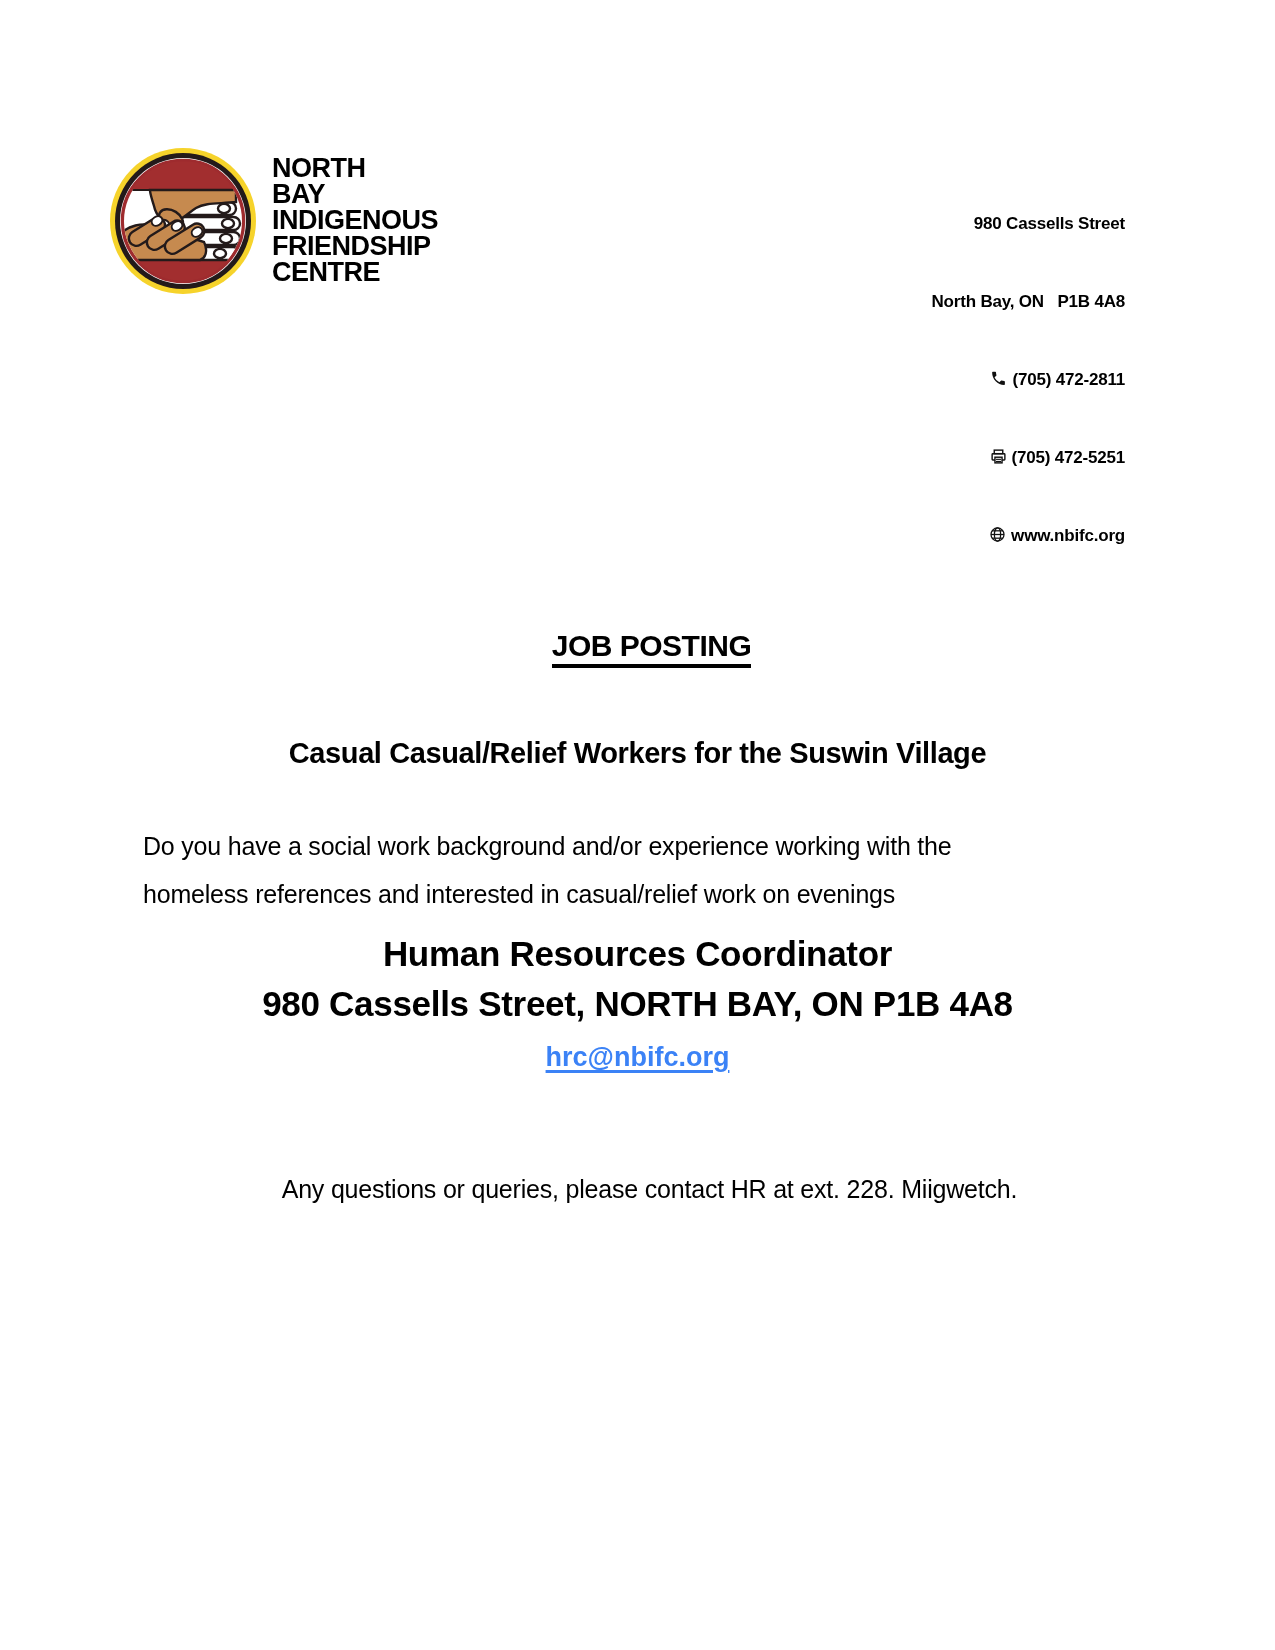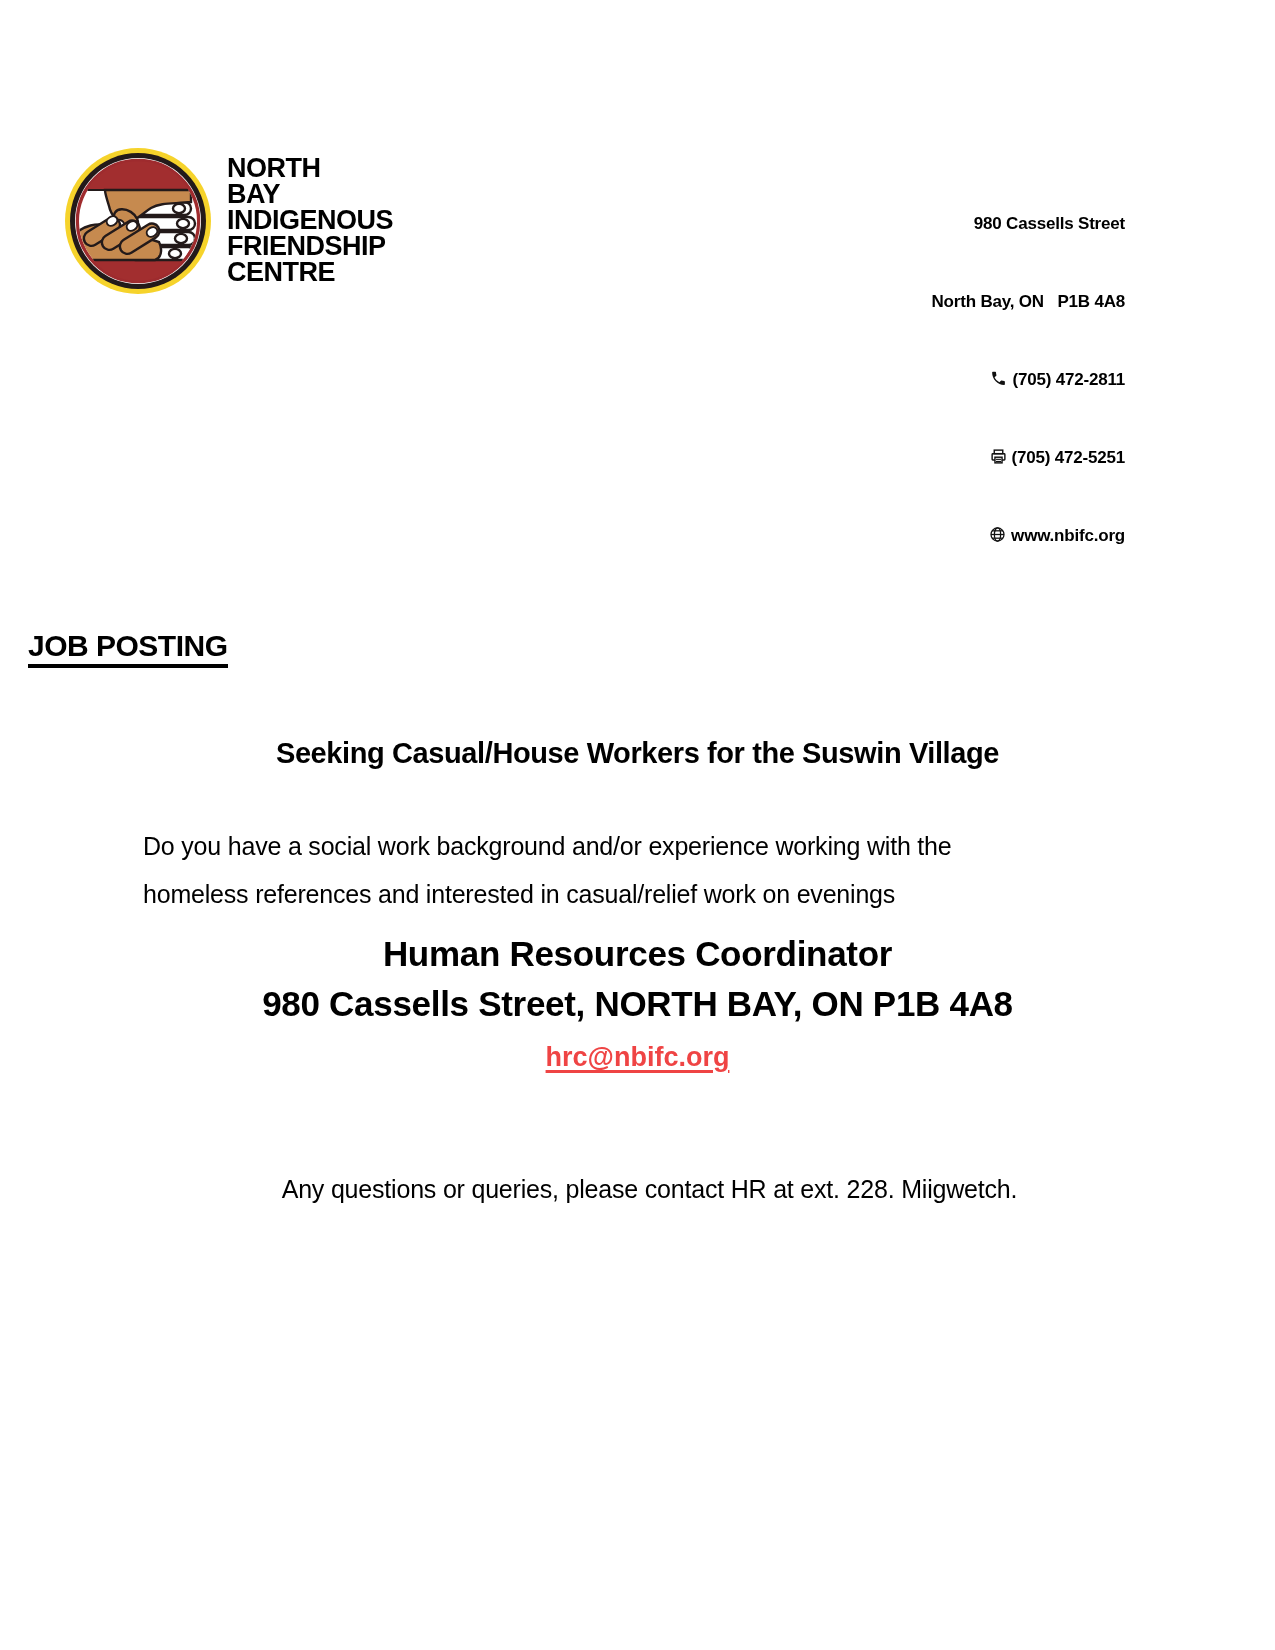--- a/index.html
+++ b/index.html
@@ -12,21 +12,21 @@
     background: #ffffff;
     color: #000000;
     font-family: "Liberation Sans", sans-serif;
     overflow: hidden;
   }
   
   .header {
     display: flex;
     justify-content: space-between;
     align-items: flex-start;
-    padding: 145px 150px 0 63px;
+    padding: 145px 150px 0 108px;
   }
   .brand { display: flex; align-items: flex-start; }
   .brand-logo { width: 150px; height: 152px; flex: 0 0 auto; }
   .brand-name {
     margin-left: 14px;
     padding-top: 10px;
     font-weight: bold;
     font-size: 27px;
     line-height: 26px;
     letter-spacing: -0.5px;
@@ -42,21 +42,21 @@
     white-space: pre;
   }
   .contact-line { display: block; }
   .contact-icon {
     display: inline-block;
     width: 17px; height: 17px;
     vertical-align: -2px;
     margin-right: 5px;
   }
   
-  .title-row { margin-top: 28px; margin-left: 28px; }
+  .title-row { text-align: center; margin-top: 28px; margin-left: 28px; }
   .title {
     display: inline-block;
     font-size: 30px;
     font-weight: bold;
     letter-spacing: -0.5px;
     border-bottom: 4px solid #000;
     padding-bottom: 1px;
   }
   
   .heading {
@@ -78,21 +78,21 @@
   .apply { margin-top: 20px; text-align: center; }
   .apply-line {
     font-size: 35px;
     font-weight: bold;
     letter-spacing: -0.3px;
     margin-top: 18px;
     line-height: 32px;
   }
   .email-line { margin-top: 22px; }
   .email-link {
-    color: #ef4444;
+    color: #3b82f6;
     font-size: 27px;
     font-weight: bold;
     text-decoration: underline;
     text-decoration-thickness: 3px;
     text-underline-offset: 4px;
     cursor: pointer;
   }
   
   .footer-note {
     margin-top: 102px;
@@ -187,21 +187,21 @@
             </g>
           </svg><span>www.nbifc.org</span></span>
     </div>
   </div>
 
   <div class="title-row">
     <span class="title">JOB POSTING</span>
   </div>
 
   <div class="heading">
-    <div>Seeking Casual/House Workers for the Suswin Village</div>
+    <div>Casual Casual/Relief Workers for the Suswin Village</div>
   </div>
 
   <div class="body-par">
     <div>Do you have a social work background and/or experience working with the</div>
     <div>homeless references and interested in casual/relief work on evenings</div>
   </div>
 
   <div class="apply">
     <div class="apply-line">Human Resources Coordinator</div>
     <div class="apply-line">980 Cassells Street, NORTH BAY, ON P1B 4A8</div>

